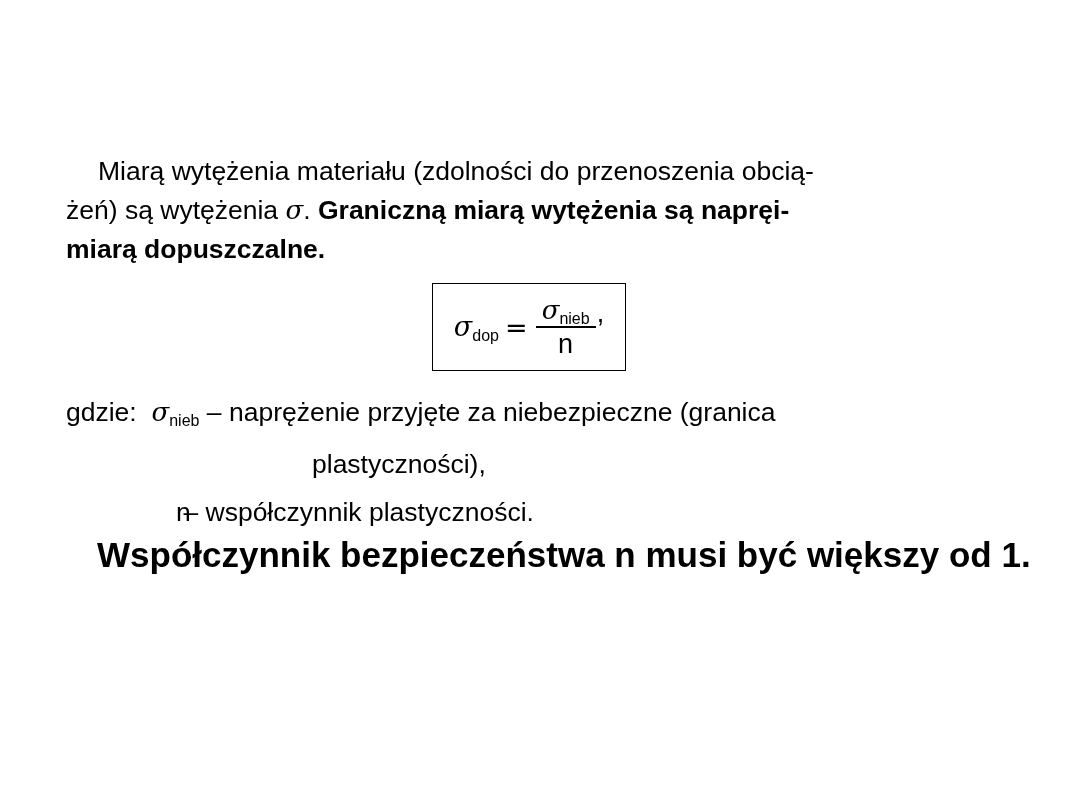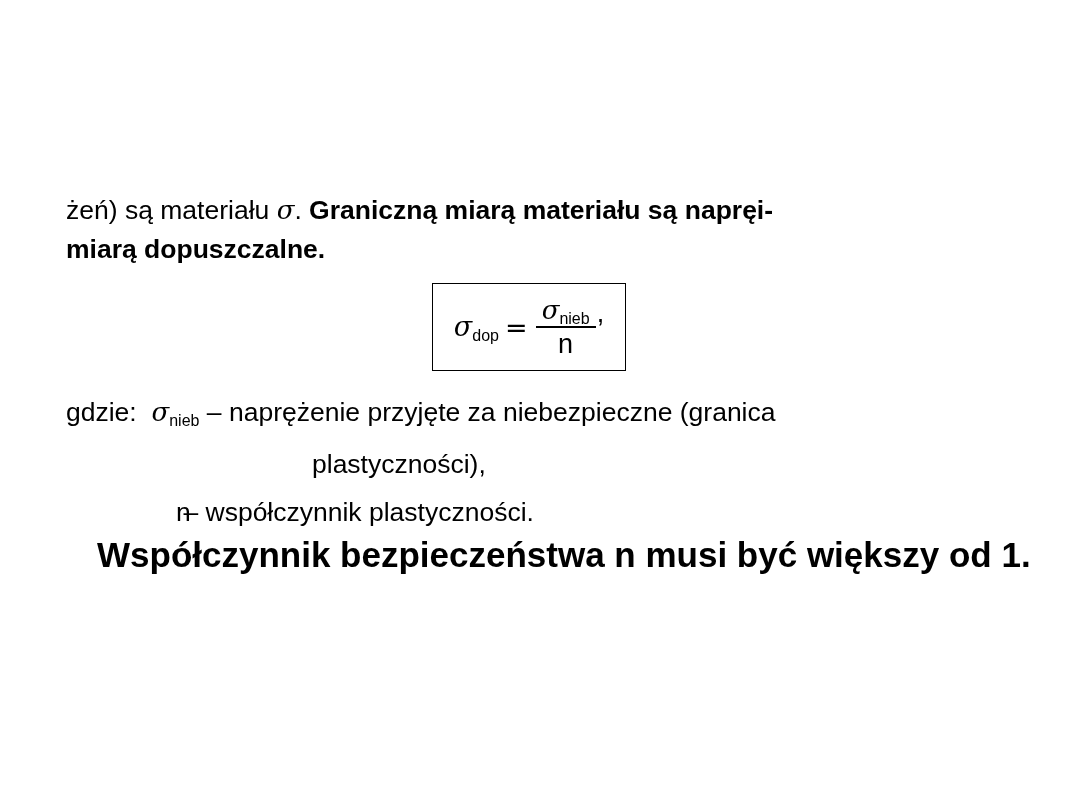--- a/index.html
+++ b/index.html
@@ -150,22 +150,22 @@
     font-weight: bold;
     white-space: nowrap;
   }
 </style>
 </head>
 <body>
 
 <div class="slide">
 
   <div class="intro">
-    <span class="indent"></span><br>
-    <span>żeń) są materiału </span><span class="sym">σ</span><span>. </span><span class="bold">Graniczną miarą materiału są napręi-</span><br>
+    <span class="indent"></span><span>Miarą wytężenia materiału (zdolności do przenoszenia obcią-</span><br>
+    <span>żeń) są wytężenia </span><span class="sym">σ</span><span>. </span><span class="bold">Graniczną miarą wytężenia są napręi-</span><br>
     <span class="bold">miarą dopuszczalne.</span>
   </div>
 
   <div class="formula-box">
     <div class="formula-inner">
       <span class="f-lhs"><span class="sigma">σ</span><sub class="small">dop</sub></span>
       <span class="f-eq">=</span>
       <span class="frac">
         <span class="num"><span class="sym">σ</span><sub class="small">nieb</sub></span>
         <span class="bar"></span>

